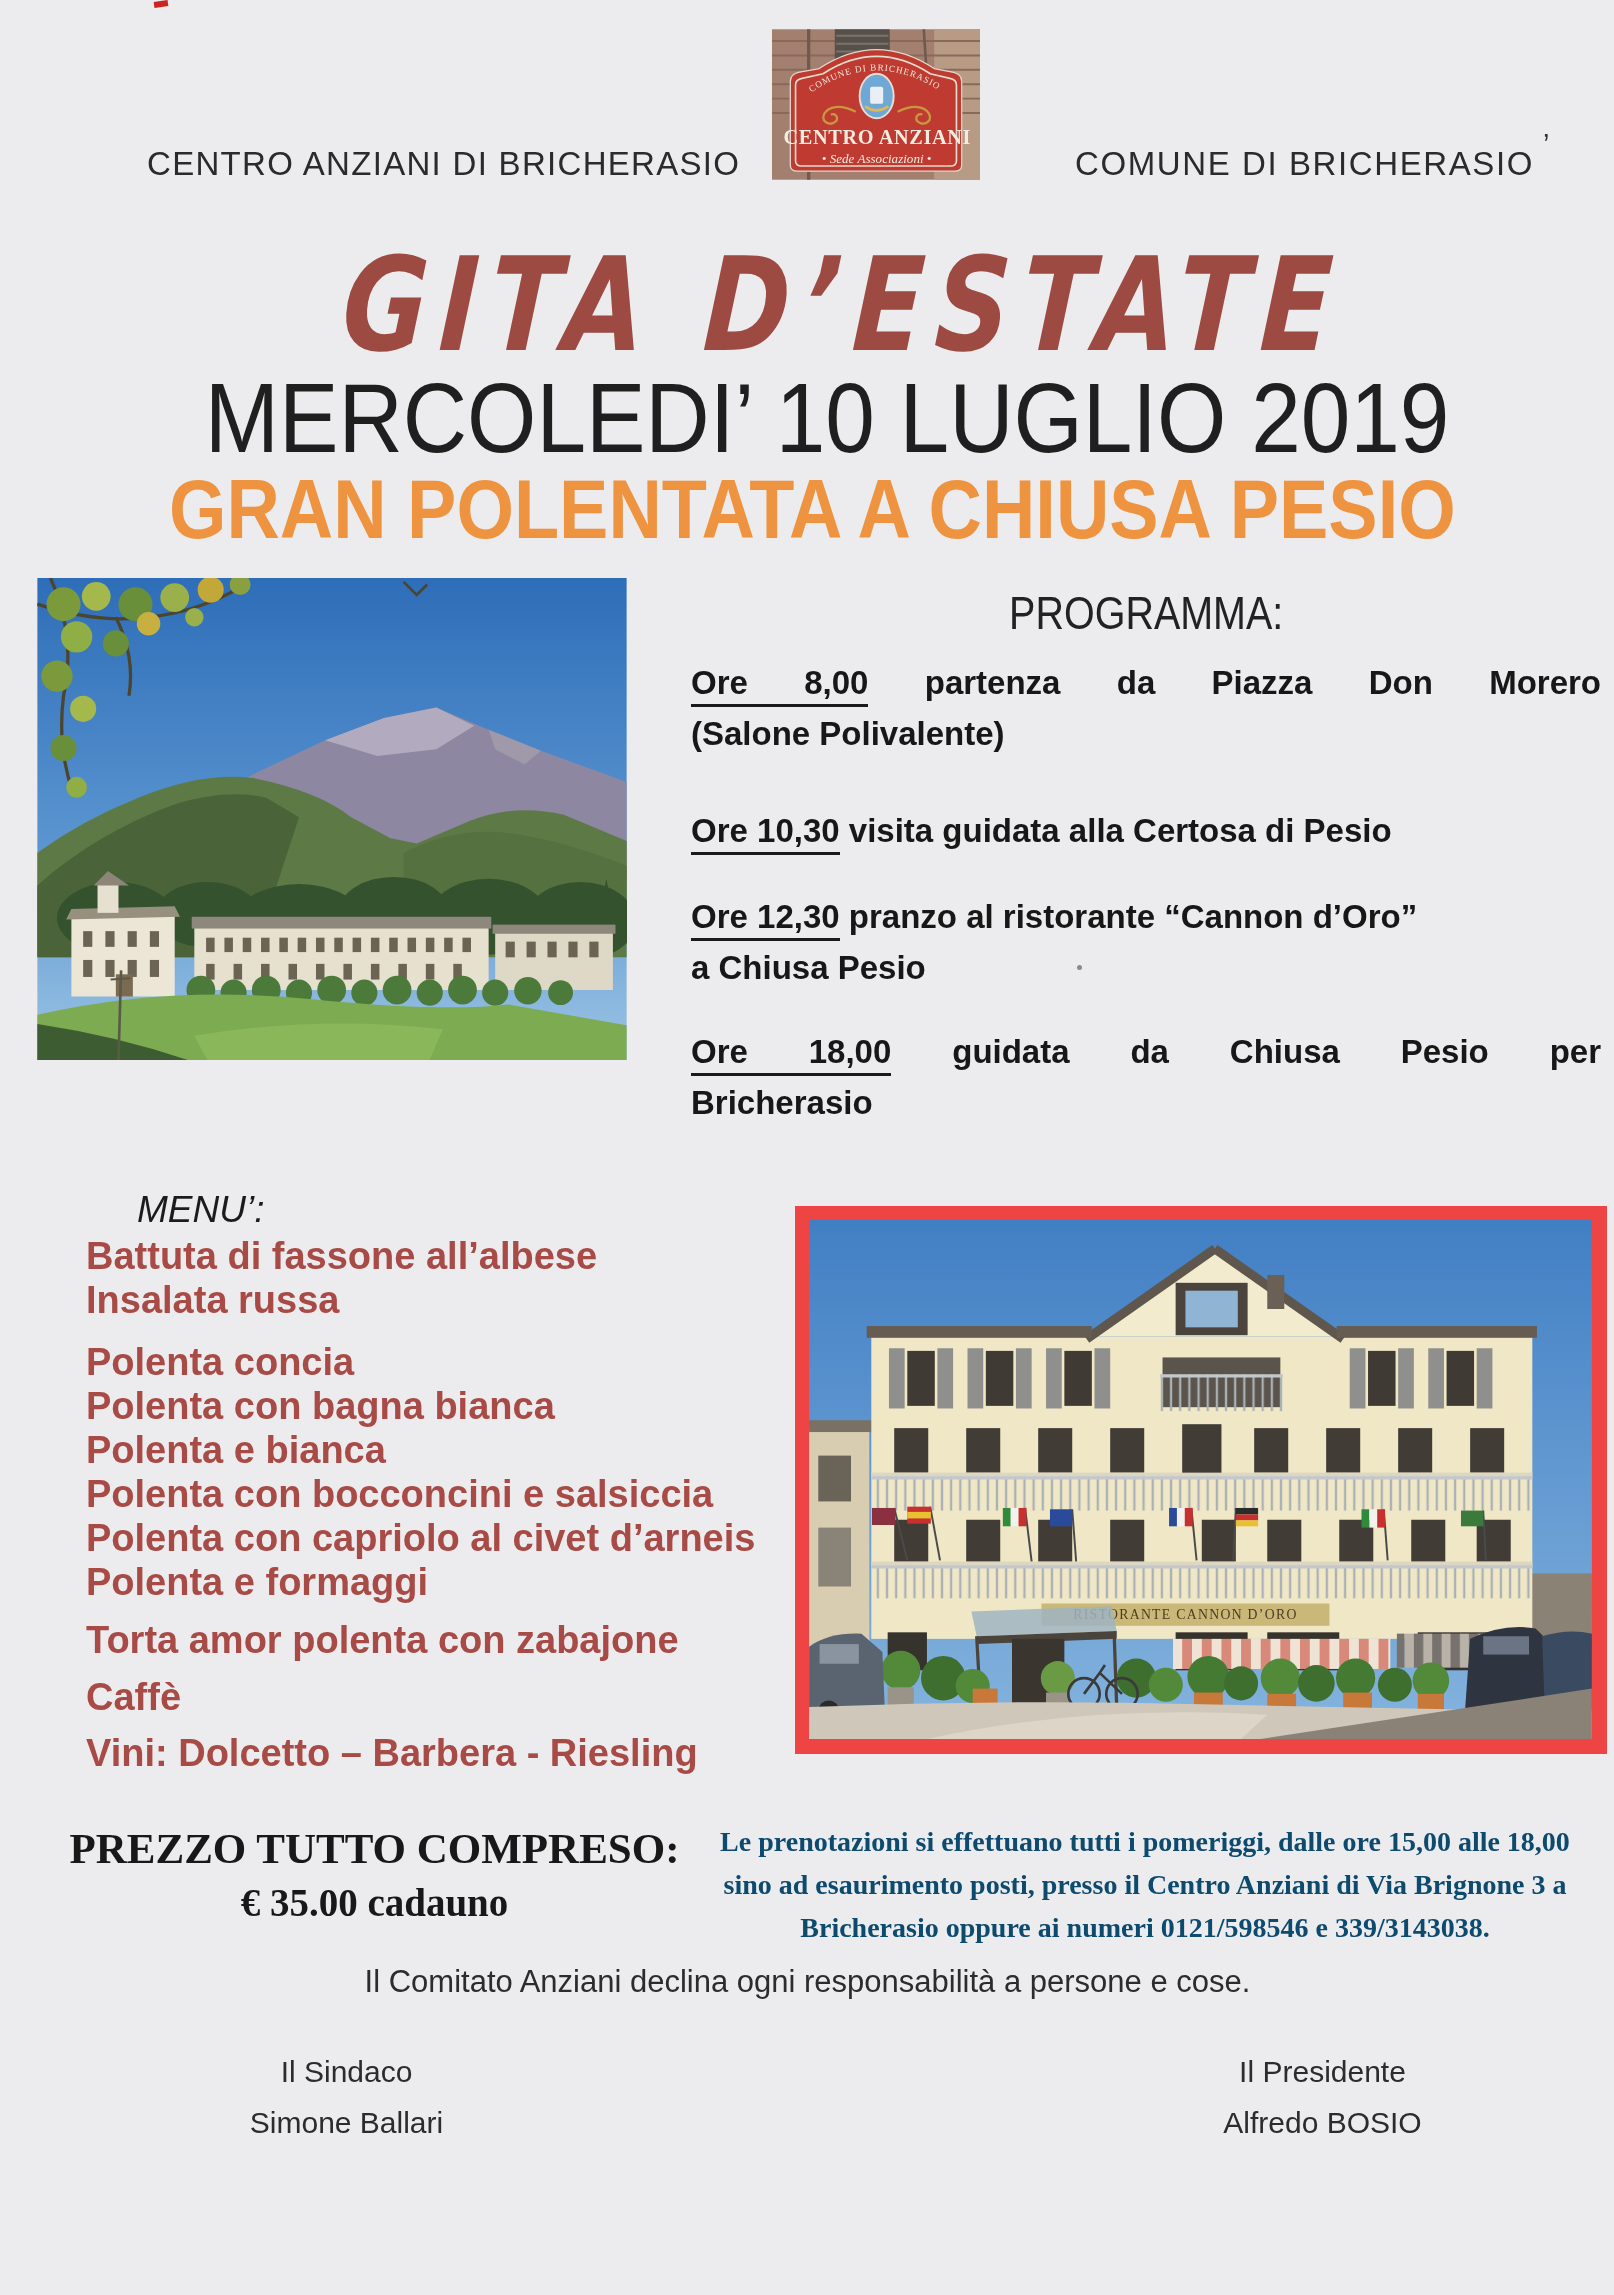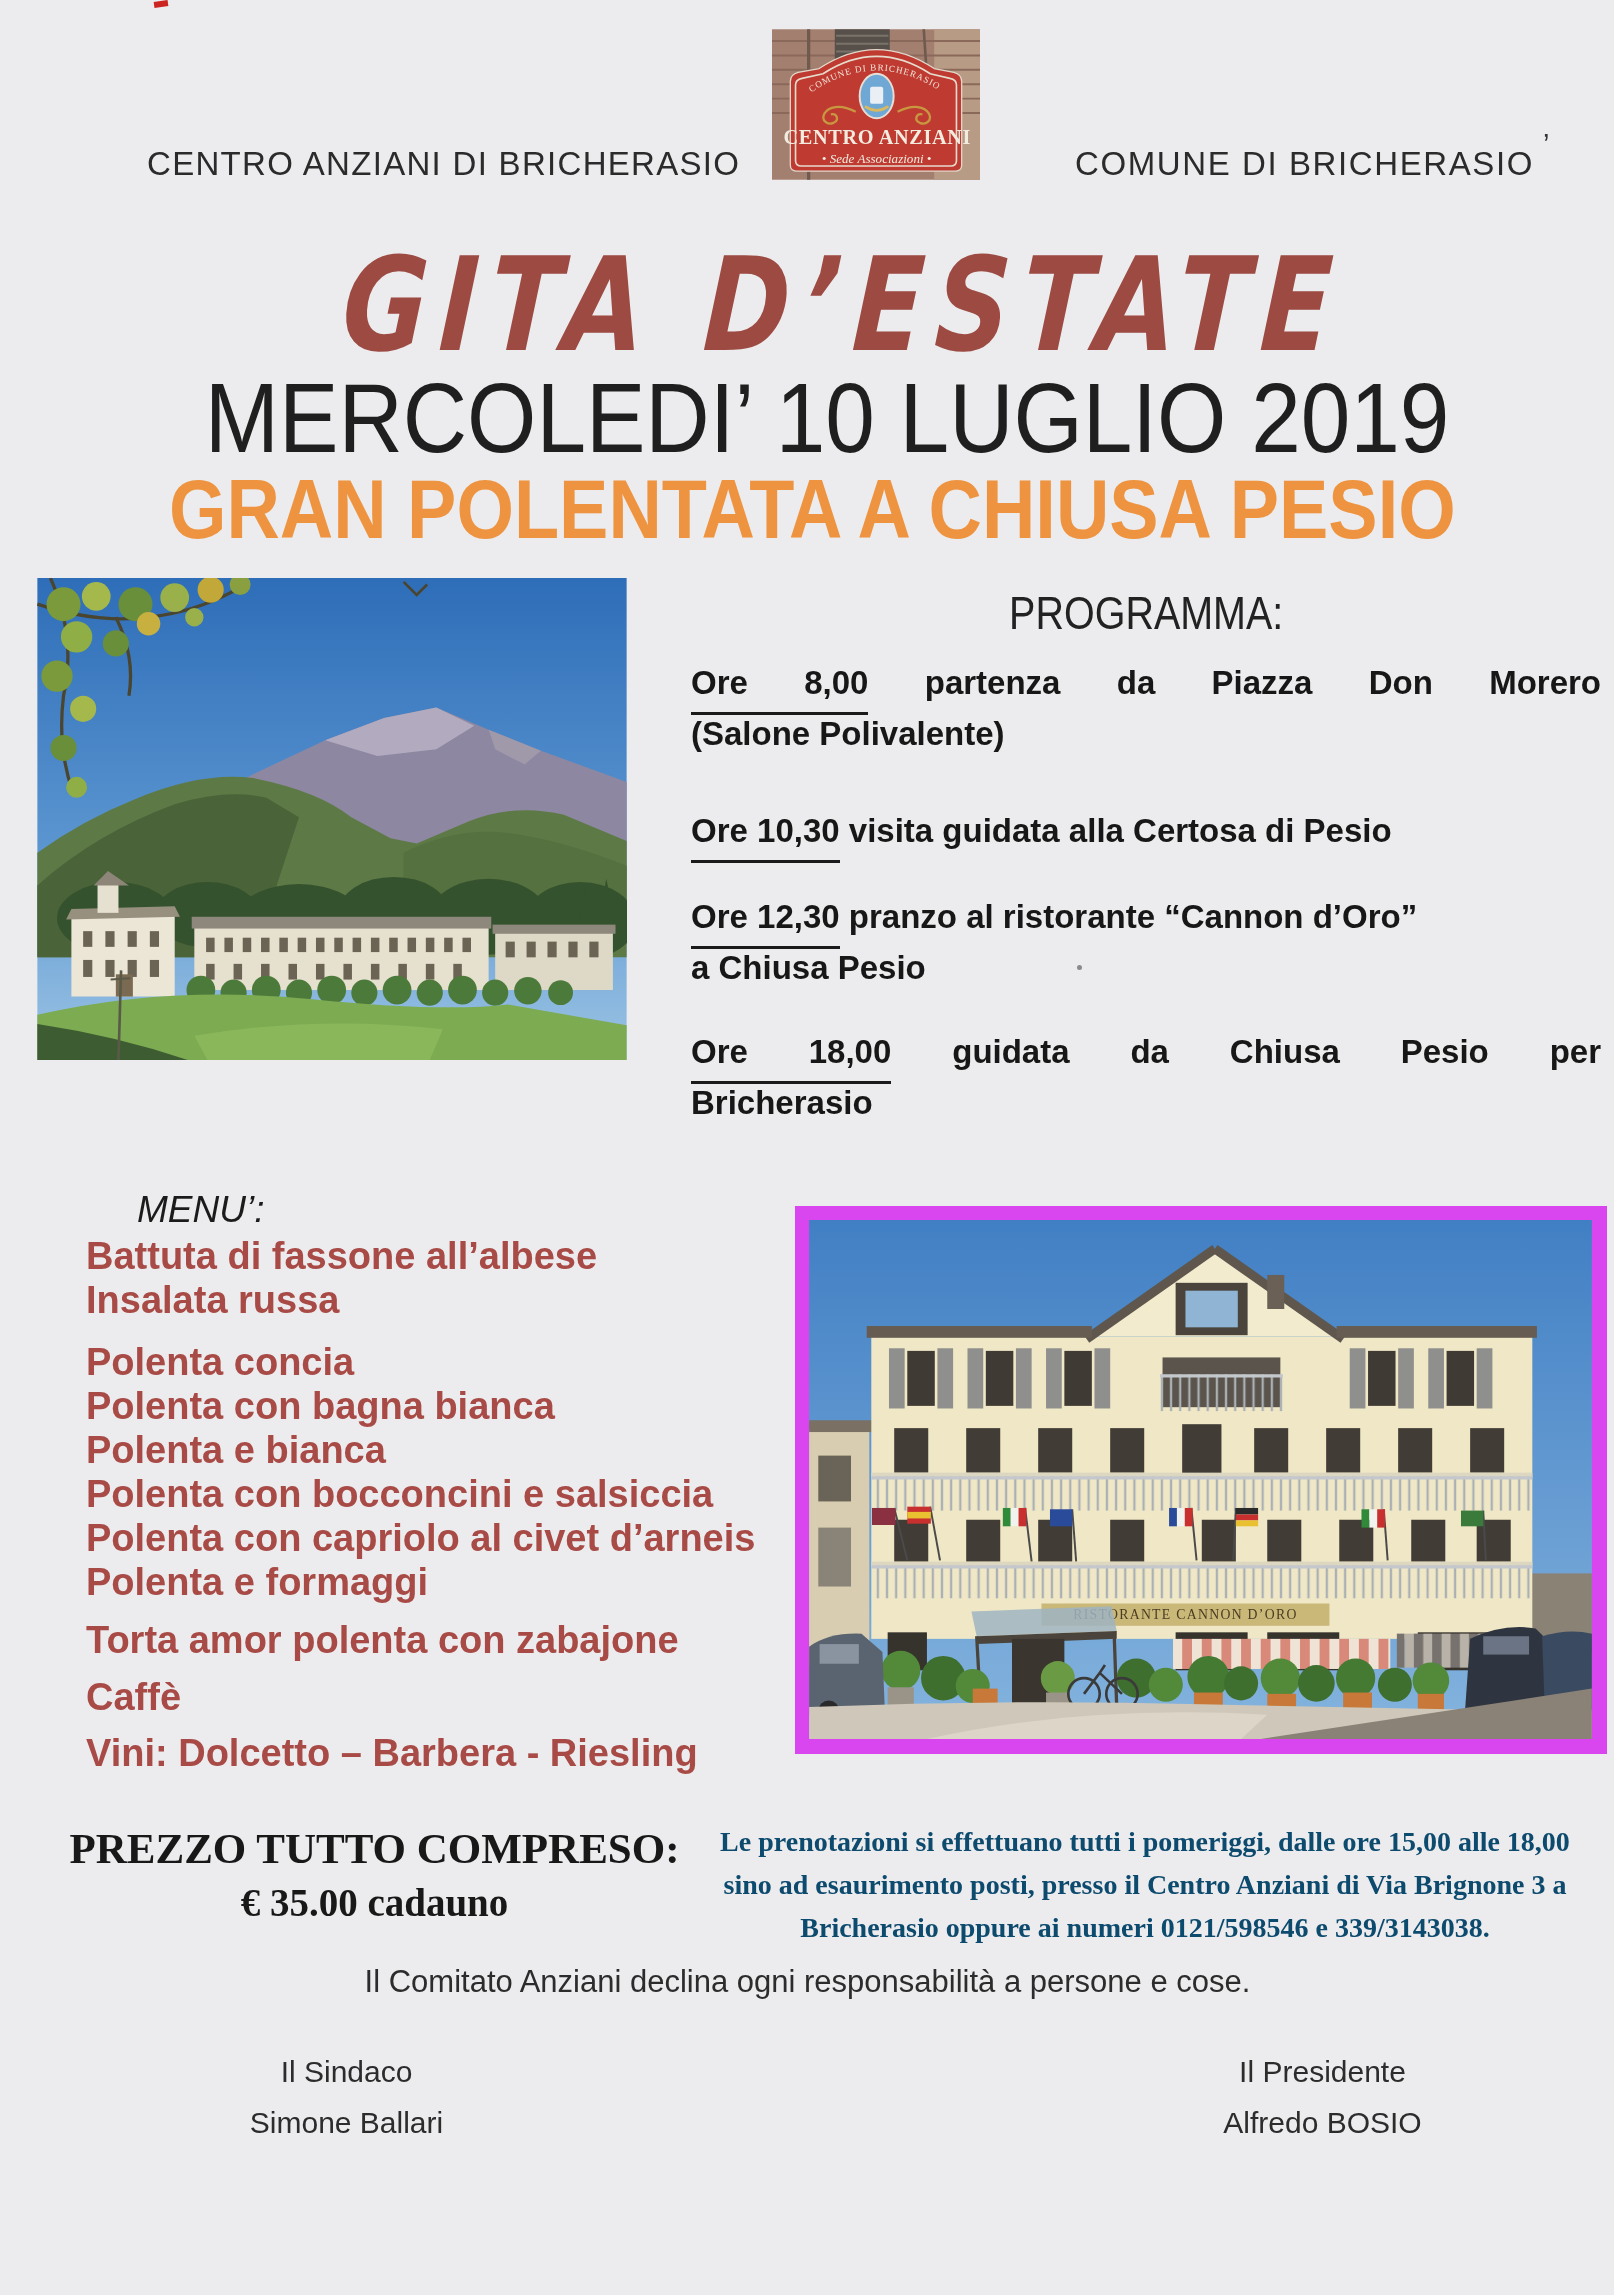--- a/index.html
+++ b/index.html
@@ -36,34 +36,34 @@
     transform:translateX(19.6px) scaleX(.9);transform-origin:50% 50%;
   }
   #subtitle{top:473px;height:79px;}
   #subtitle .t{
     display:inline-block;font-weight:bold;font-size:84px;line-height:73px;color:#ee9440;
     transform:translateX(5.2px) scaleX(.88);transform-origin:50% 50%;
   }
 
   
   #left-photo{left:37px;top:578px;width:590px;height:482px;}
-  #right-photo{left:795px;top:1206px;width:812px;height:548px;background:#d946ef;box-sizing:border-box;padding:14.4px;}
+  #right-photo{left:795px;top:1206px;width:812px;height:548px;background:#ef4444;box-sizing:border-box;padding:14.4px;}
 
   
   #program-heading{left:691px;top:585px;width:910px;text-align:center;}
   #program-heading .t{display:inline-block;font-size:47px;color:#222;transform:scaleX(.84);transform-origin:50% 50%;}
   #program-list{left:691px;top:657px;width:910px;font-weight:bold;font-size:33px;color:#171717;}
   .pitem{margin:0 0 0 0;}
   .pitem .l1{line-height:51px;text-align:justify;text-align-last:justify;}
   .pitem.fill .l1{text-align-last:auto;}
   .pitem .l2{line-height:51px;text-align:left;}
   #pitem-0{margin-bottom:46px;}
   #pitem-1{margin-bottom:35px;}
   #pitem-2{margin-bottom:33px;}
-  .ptime{border-bottom:3.9px solid #1a1a1a;padding-bottom:11px;}
+  .ptime{border-bottom:3.9px solid #1a1a1a;padding-bottom:3px;}
 
   
   #menu-heading{left:137px;top:1189px;font-weight:normal;font-style:italic;font-size:37px;color:#1b1b1b;}
   #menu-list{left:86px;top:1234px;width:916px;font-weight:bold;font-size:38px;color:#a84a45;}
   .mitem{line-height:44px;}
   .gap28{margin-top:18.3px;}
   .gap21{margin-top:13.7px;}
   .gap20{margin-top:13px;}
   .gap19{margin-top:12.4px;}
 

